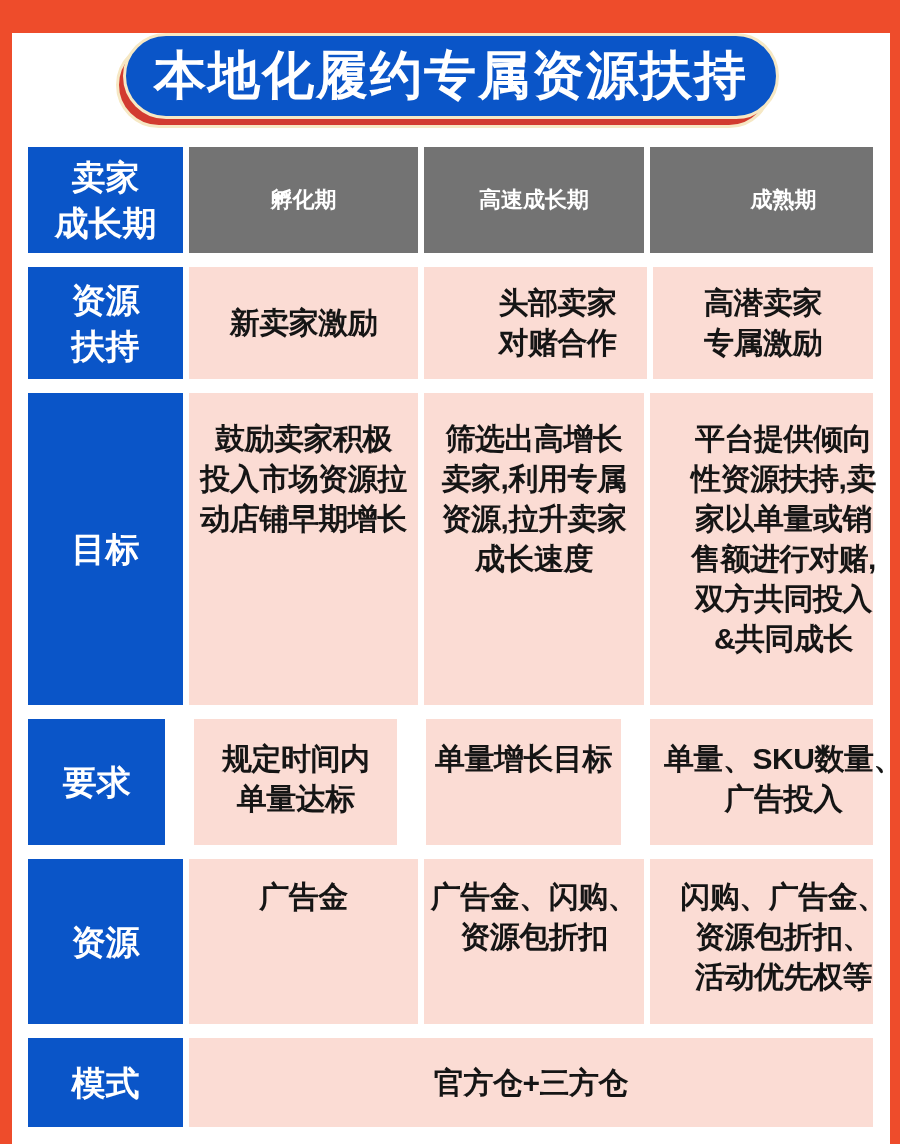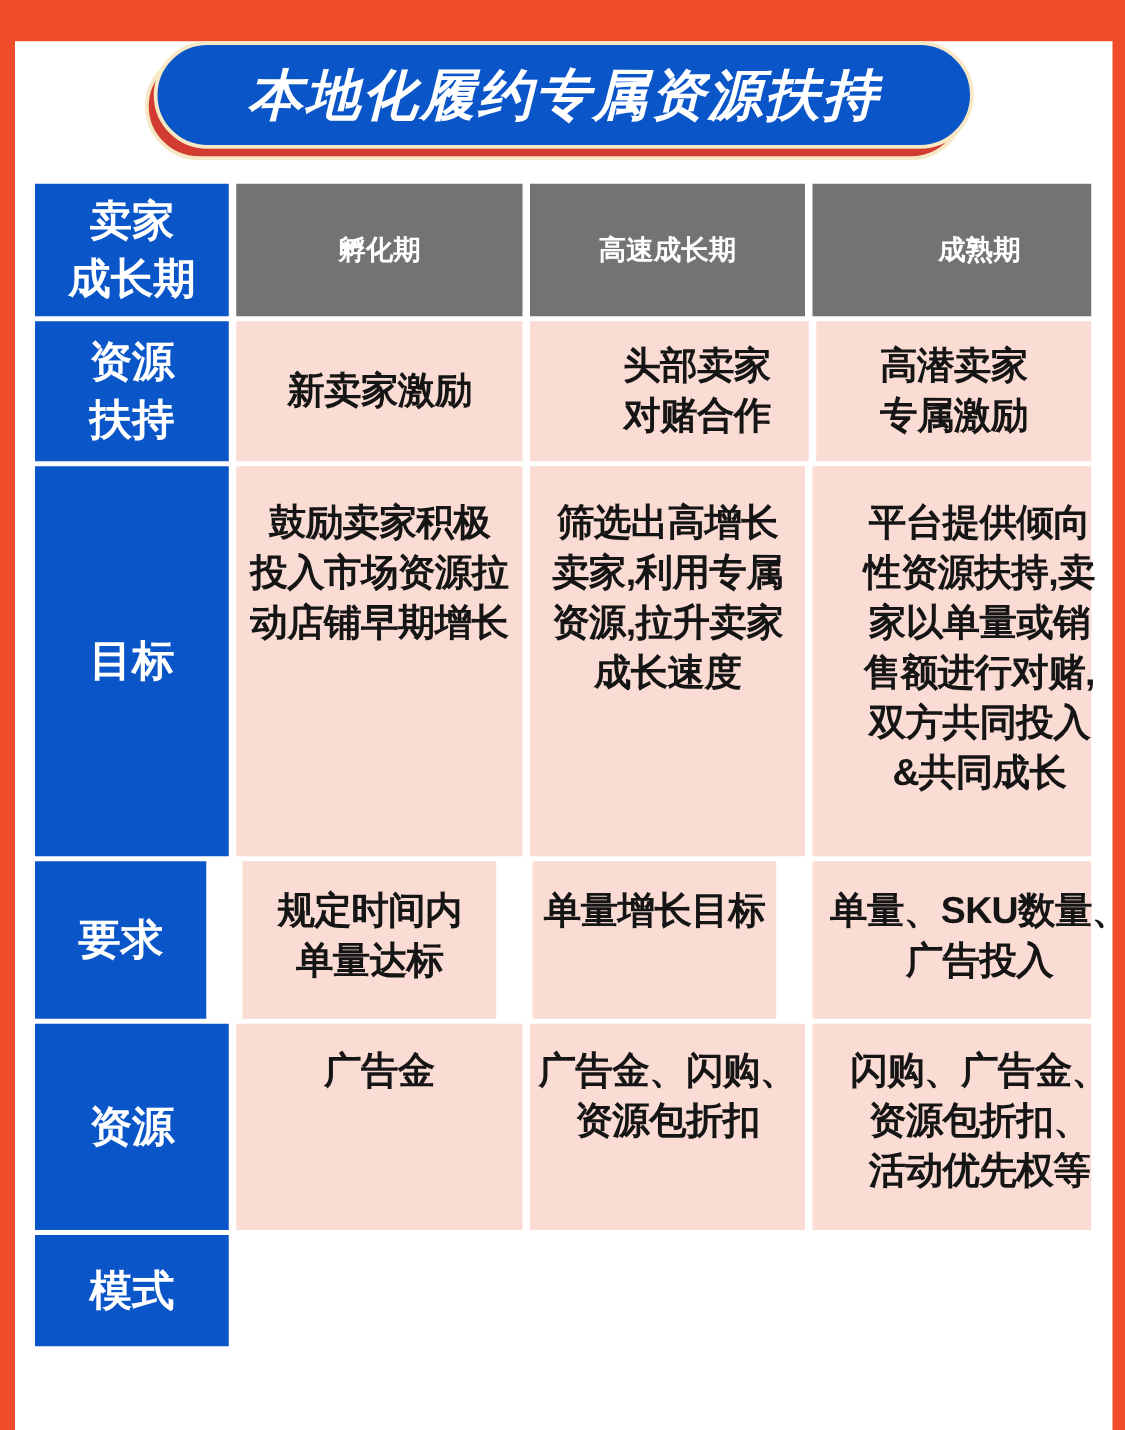--- a/index.html
+++ b/index.html
@@ -34,31 +34,30 @@
   .title-pill {
     position:relative;
     width:100%; height:100%;
     background:#0A55C8;
     border:3px solid #F6E8C4;
     border-radius:46px;
     display:flex; align-items:center; justify-content:center;
   }
   .title-pill span {
     color:#FFFFFF;
-    font-size:44px;
+    font-size:52px;
     letter-spacing:2px;
     white-space:pre;
-    font-style:italic;
   }
   
   .table {
     margin:28px 0 0 16px;
     width:845px;
     display:flex; flex-direction:column;
-    gap:4px;
+    gap:14px;
   }
   .row { display:flex; gap:6px; }
   .cell {
     display:flex; align-items:center; justify-content:center;
     text-align:center;
     white-space:pre;
   }
   .c0 { width:155px; }
   .c1 { width:229px; }
   .c2 { width:220px; }
@@ -157,17 +156,18 @@
         <div class="cell data v-top pt18 c1 h-r3">广告金</div>
         <div class="cell data v-top pt18 c2 h-r3">广告金、闪购、
 资源包折扣</div>
         <div class="cell data v-top pt18 c3 h-r3">闪购、广告金、
 资源包折扣、
 活动优先权等</div>
       </div>
 
       <div class="row">
         <div class="cell lbl c0 h-r4">模式</div>
+        <div class="cell data cmerged h-r4">官方仓+三方仓</div>
       </div>
 
     </div>
   </div>
 </div>
 
 </body></html>

